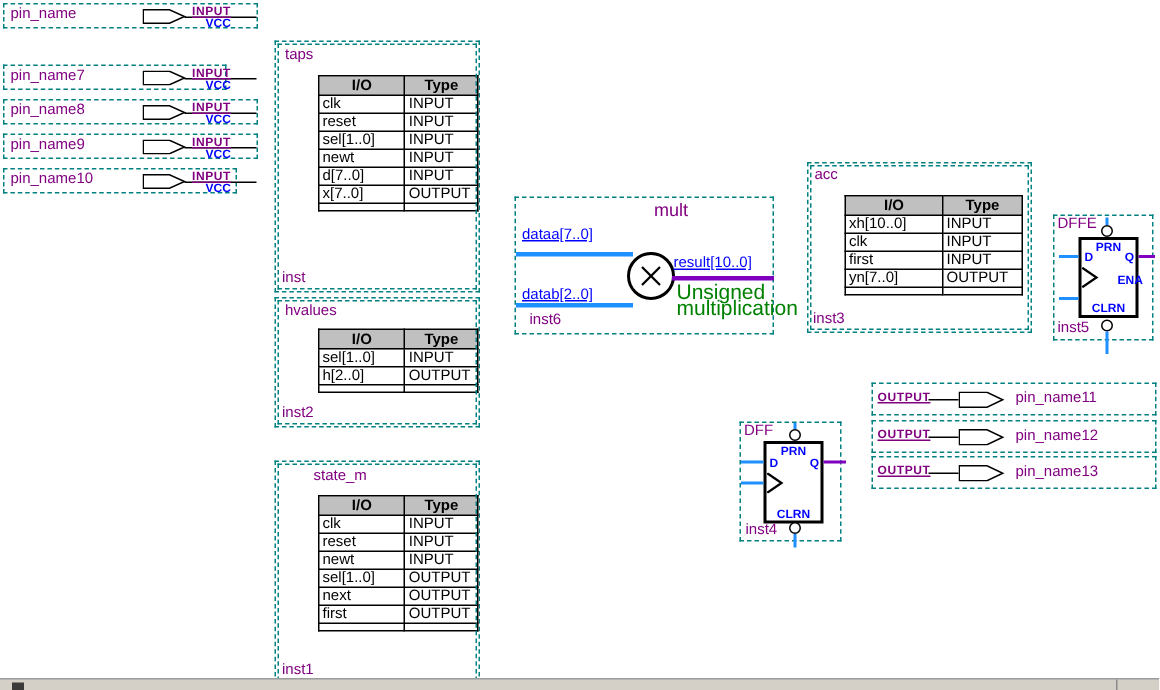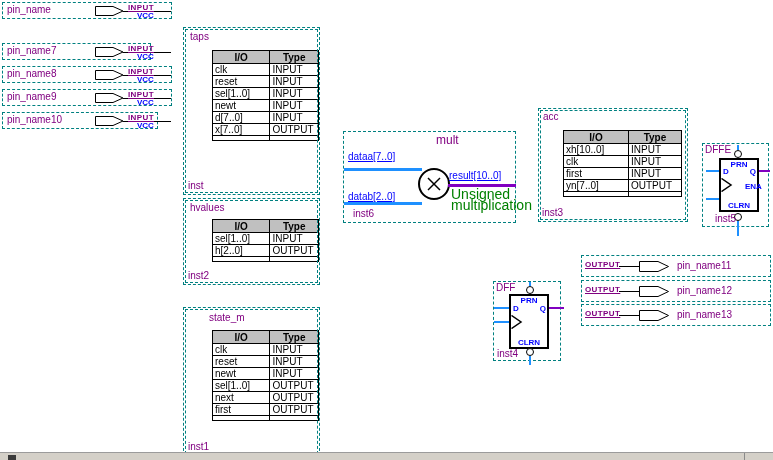--- a/index.html
+++ b/index.html
@@ -281,21 +281,21 @@
     <svg class="abs" style="left:18px;top:34px;" width="12" height="14">
         <polyline points="0.5,0.5 10,7 0.5,13.5" fill="none" stroke="#000" stroke-width="1.5"></polyline>
       </svg>
     <span class="portlbl" style="left:20px;top:38px;margin-left:22px;">ENA</span>
     <span class="portlbl" style="left:16px;top:57px;width:40px;text-align:center;">CLRN</span>
     <div class="bub" style="left:31px;top:69px;"></div>
     <div class="vline" style="left:34px;top:77px;height:15px;"></div>
     <div class="wire" style="left:3px;top:26px;width:13px;height:2px;"></div>
     <div class="wire" style="left:3px;top:54px;width:13px;height:2px;"></div>
     <div class="wire purple" style="left:56px;top:26px;width:11px;height:2px;"></div>
-    <span class="inst" style="left:12px;bottom:1px;">inst5</span>
+    <span class="inst" style="left:2px;bottom:1px;">inst5</span>
   </div>
 
   <div class="selbox" style="left:581px;top:255px;width:190px;height:22px;">
     <span class="dirlbl" style="left:3px;top:4px;">OUTPUT</span>
     <div class="hline" style="left:37px;top:10px;width:20px;"></div>
     <svg class="abs" style="left:57px;top:5px;" width="31" height="11">
         <polygon points="0.5,0.5 19,0.5 29.5,5.5 19,10.5 0.5,10.5" fill="#fff" stroke="#000"></polygon>
       </svg>
     <span class="pname" style="left:95px;top:4px;">pin_name11</span>
   </div>

